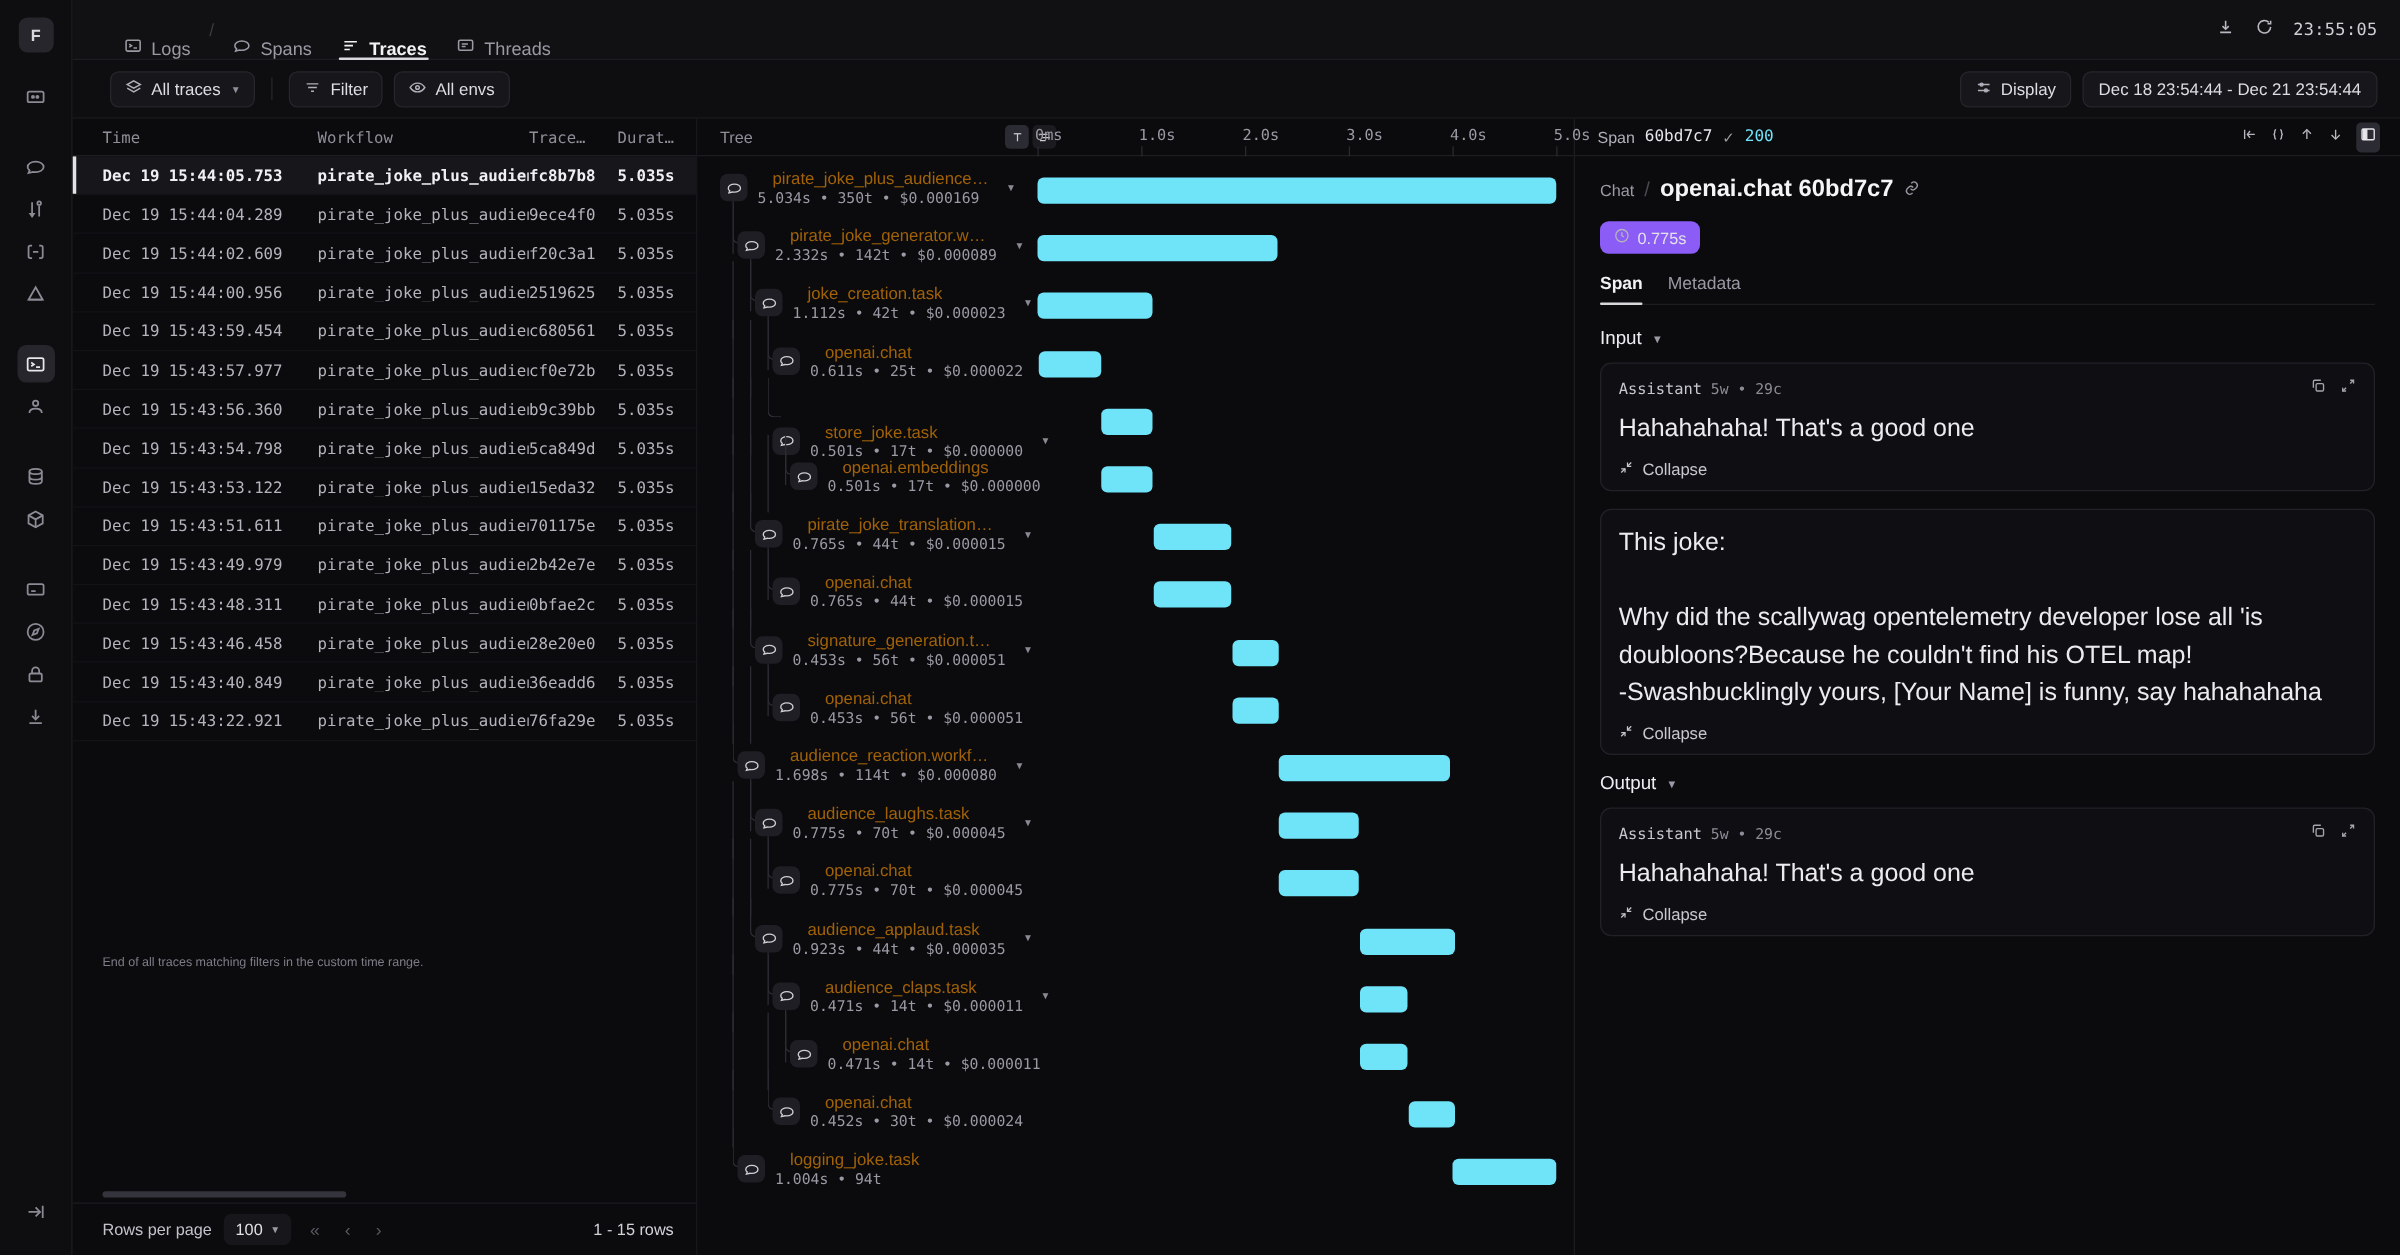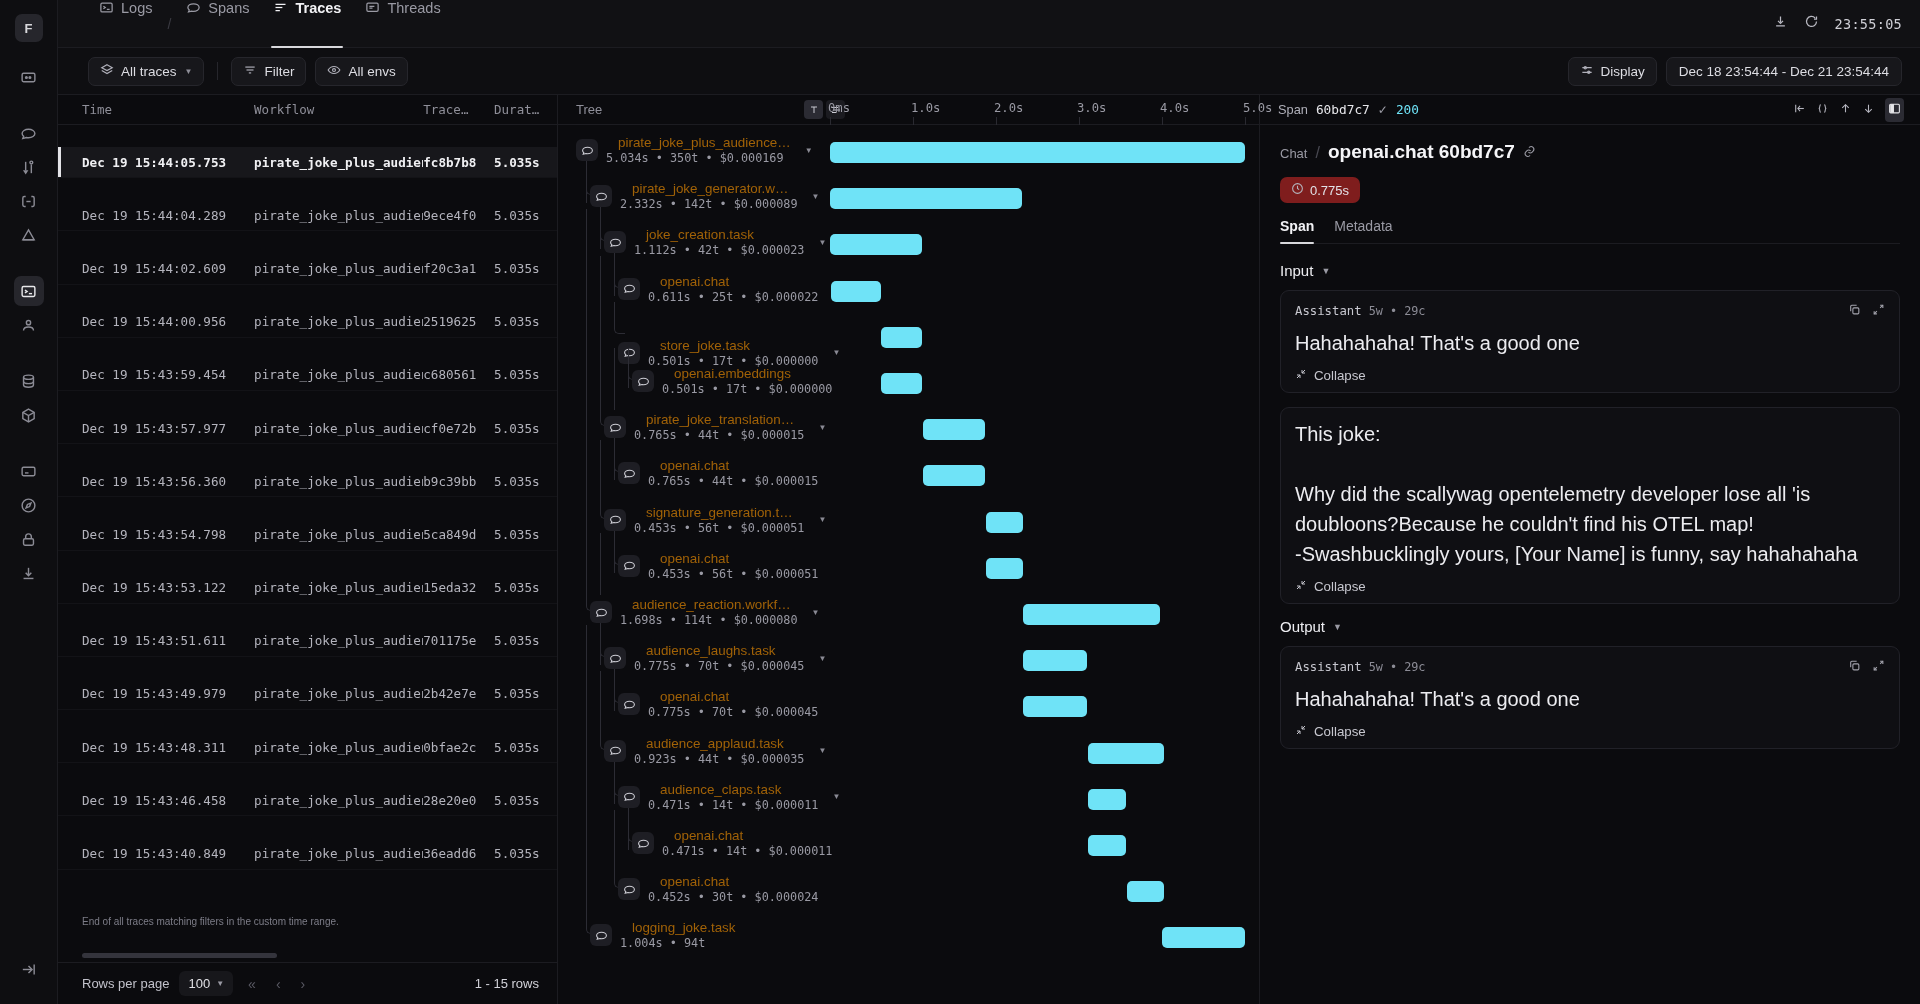--- a/index.html
+++ b/index.html
@@ -38,21 +38,21 @@
   .main { flex: 1 1 auto; display: flex; flex-direction: column; min-width: 0; }
 
   
   .topbar {
     height: 48px; display: flex; align-items: center;
     border-bottom: 1px solid #1c1c21; padding: 0 18px 0 30px;
     background: #111114; flex: 0 0 48px;
   }
   .tabs { display: flex; align-items: center; gap: 2px; height: 48px; }
   .tab {
-    display: flex; align-items: flex-start; gap: 7px; height: 48px;
+    display: flex; align-items: flex-end; gap: 7px; height: 48px;
     padding: 0 11px; color: #9a9aa4; font-size: 14.5px; position: relative;
   }
   .tab.active { color: #f2f2f5; font-weight: 600; }
   .tab.active::after {
     content: ""; position: absolute; left: 9px; right: 9px; bottom: 0;
     height: 2px; background: #d8d8dc; border-radius: 2px;
   }
   .tab svg { width: 15px; height: 15px; }
   .tab-sep { color: #3b3b43; font-size: 14px; padding: 0 2px; }
   .topbar-right { margin-left: auto; display: flex; align-items: center; gap: 16px; color: #b9b9c2; justify-content: center; }
@@ -93,21 +93,21 @@
   }
   .th-time { width: 175px; }
   .th-wf { width: 172px; }
   .th-trace { width: 72px; }
   .th-dur { width: 64px; text-align: left; }
   .trows { flex: 1 1 auto; overflow: hidden; }
   .trow {
     display: flex; align-items: center; height: 31.2px;
     padding-left: 24px; color: #b4b4bd;
     font-family: "DejaVu Sans Mono", monospace; font-size: 12.6px;
-    position: relative; border-bottom: 1px solid #131317; margin-top: 22px;
+    position: relative; border-bottom: 1px solid #131317;
   }
   .trow.sel { background: #17171b; color: #f0f0f3; font-weight: 700; }
   .trow.sel::before {
     content:""; position:absolute; left:0; top:0; bottom:0; width:3px; background:#e4e4e8;
   }
   .c-time { width: 175px; }
   .c-wf { width: 172px; overflow: hidden; white-space: nowrap; }
   .c-trace { width: 72px; }
   .c-dur { width: 64px; }
   .endnote {
@@ -186,21 +186,21 @@
   .dh-tools .boxed { background: #2b2b33; border-radius: 4px; padding: 3px; color: #e6e6ea; }
 
   .detail-body { flex: 1 1 auto; padding: 16px 20px 0 20px; overflow: hidden; }
   .crumbs { display: flex; align-items: baseline; gap: 8px; margin-bottom: 14px; }
   .crumb-kind { font-size: 13px; color: #9a9aa4; }
   .crumb-slash { color: #4a4a53; }
   .crumb-title { font-size: 19px; font-weight: 700; color: #f5f5f8; }
   .crumb-link svg { width: 13px; height: 13px; color: #9a9aa4; }
   .durpill {
     display: inline-flex; align-items: flex-end; gap: 6px;
-    background: #7f1d1d; border-radius: 7px; padding: 5px 11px;
+    background: #8b5cf6; border-radius: 7px; padding: 5px 11px;
     font-size: 13px; color: #e2e2e8; margin-bottom: 15px;
   }
   .durpill svg { width: 13px; height: 13px; color: #b4b4bd; }
   .subtabs { display: flex; gap: 20px; border-bottom: 1px solid #1c1c21; margin-bottom: 18px; }
   .subtab { padding-bottom: 9px; font-size: 14px; color: #9a9aa4; position: relative; }
   .subtab.active { color: #f2f2f5; font-weight: 600; }
   .subtab.active::after {
     content:""; position:absolute; left:0; right:0; bottom:-1px; height:2px; background:#d8d8dc; border-radius: 2px;
   }
   .sect-title { display: flex; align-items: center; gap: 8px; font-size: 15px; color: #eeeef2; margin-bottom: 11px; }

